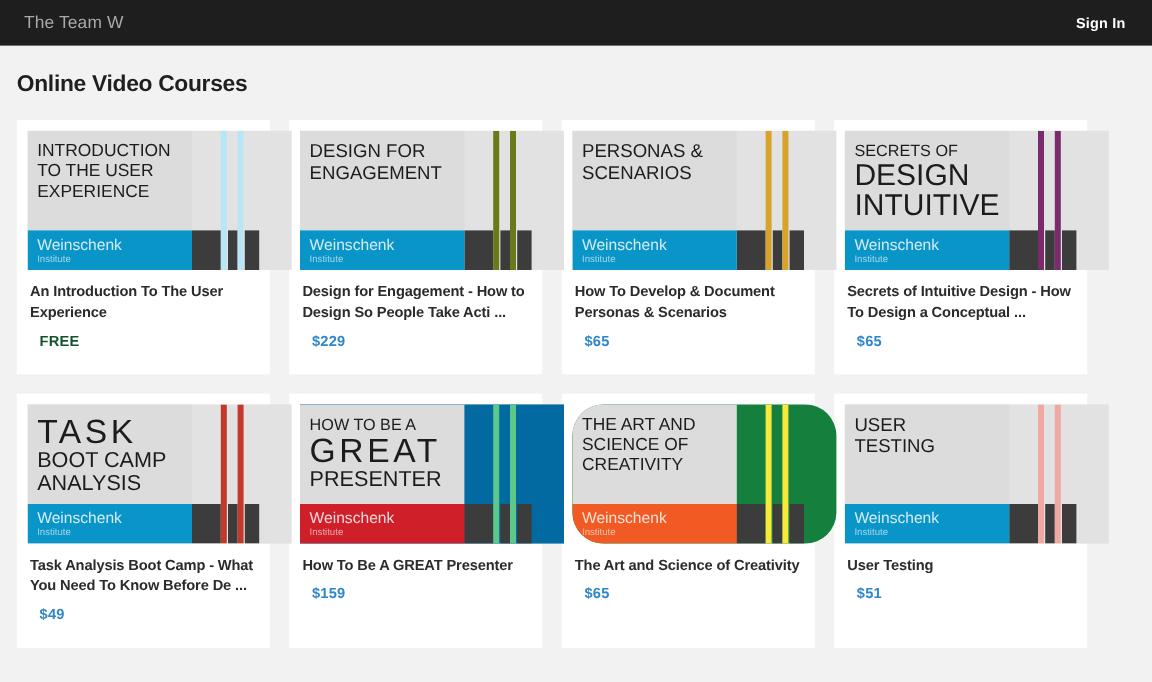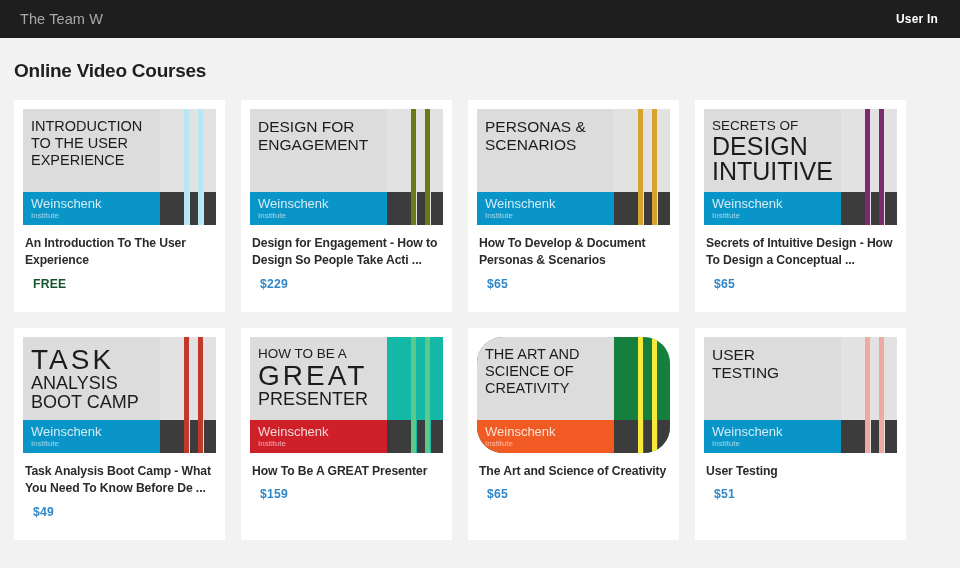--- a/index.html
+++ b/index.html
@@ -52,21 +52,21 @@
   .card {
     background: #ffffff;
     height: 212px;
     padding: 9px 9px 0 9px;
     cursor: pointer;
   }
 
   
   .thumb {
     position: relative;
-    width: 193px;
+    width: 220px;
     height: 116px;
     background: #e2e2e2;
     overflow: hidden;
   }
   .thumb-titlebox {
     position: absolute;
     left: 0; top: 0;
     width: 137px; height: 83px;
     background: #dcdcdc;
     padding: 9px 6px 0 8px;
@@ -139,21 +139,21 @@
     padding-left: 8px;
     letter-spacing: .2px;
   }
   .card-price.free { color: #14532d; }
 </style>
 </head>
 <body>
 
 <div class="topbar">
   <div class="brand">The Team W</div>
-  <div class="signin">User In</div>
+  <div class="signin">Sign In</div>
 </div>
 
 <div class="page-title">Online Video Courses</div>
 
 <div class="grid" id="course-grid">
     <div class="card">
       <div class="thumb" style="background: rgb(226, 226, 226);">
         <div class="thumb-titlebox" style="background: rgb(220, 220, 220);">
           <div class="thumb-title tt-normal">INTRODUCTION
 TO THE USER
@@ -232,39 +232,39 @@
         <div class="stripe s2" style="background: rgb(123, 42, 110);"></div>
       </div>
       <div class="card-body">
         <div class="card-name">Secrets of Intuitive Design - How To Design a Conceptual ...</div>
         <div class="card-price">$65</div>
       </div>
     </div>
     <div class="card">
       <div class="thumb" style="background: rgb(226, 226, 226);">
         <div class="thumb-titlebox" style="background: rgb(220, 220, 220);">
-          <div class="thumb-title tt-mixed"><span class="huge">TASK</span><span class="mid">ANALYSIS</span><span class="mid">BOOT CAMP</span></div>
+          <div class="thumb-title tt-mixed"><span class="huge">TASK</span><span class="mid">BOOT CAMP</span><span class="mid">ANALYSIS</span></div>
         </div>
         <div class="darkblock db-a" style="background: rgb(60, 60, 60);"></div>
         <div class="darkblock db-b" style="background: rgb(60, 60, 60);"></div>
         <div class="darkblock db-c" style="background: rgb(60, 60, 60);"></div>
         <div class="brandbar" style="background: rgb(10, 149, 200);">
           <div class="b1">Weinschenk</div>
           <div class="b2">Institute</div>
         </div>
         <div class="stripe s1" style="background: rgb(192, 57, 43);"></div>
         <div class="stripe s2" style="background: rgb(192, 57, 43);"></div>
       </div>
       <div class="card-body">
         <div class="card-name">Task Analysis Boot Camp - What You Need To Know Before De ...</div>
         <div class="card-price">$49</div>
       </div>
     </div>
     <div class="card">
-      <div class="thumb" style="background: #14b8a6;">
+      <div class="thumb" style="background: #0369a1;">
         <div class="thumb-titlebox" style="background: rgb(220, 220, 220);">
           <div class="thumb-title tt-mixed"><span class="small">HOW TO BE A</span><span class="huge">GREAT</span><span class="mid">PRESENTER</span></div>
         </div>
         <div class="darkblock db-a" style="background: rgb(60, 60, 60);"></div>
         <div class="darkblock db-b" style="background: rgb(60, 60, 60);"></div>
         <div class="darkblock db-c" style="background: rgb(60, 60, 60);"></div>
         <div class="brandbar" style="background: rgb(207, 32, 41);">
           <div class="b1">Weinschenk</div>
           <div class="b2">Institute</div>
         </div>

